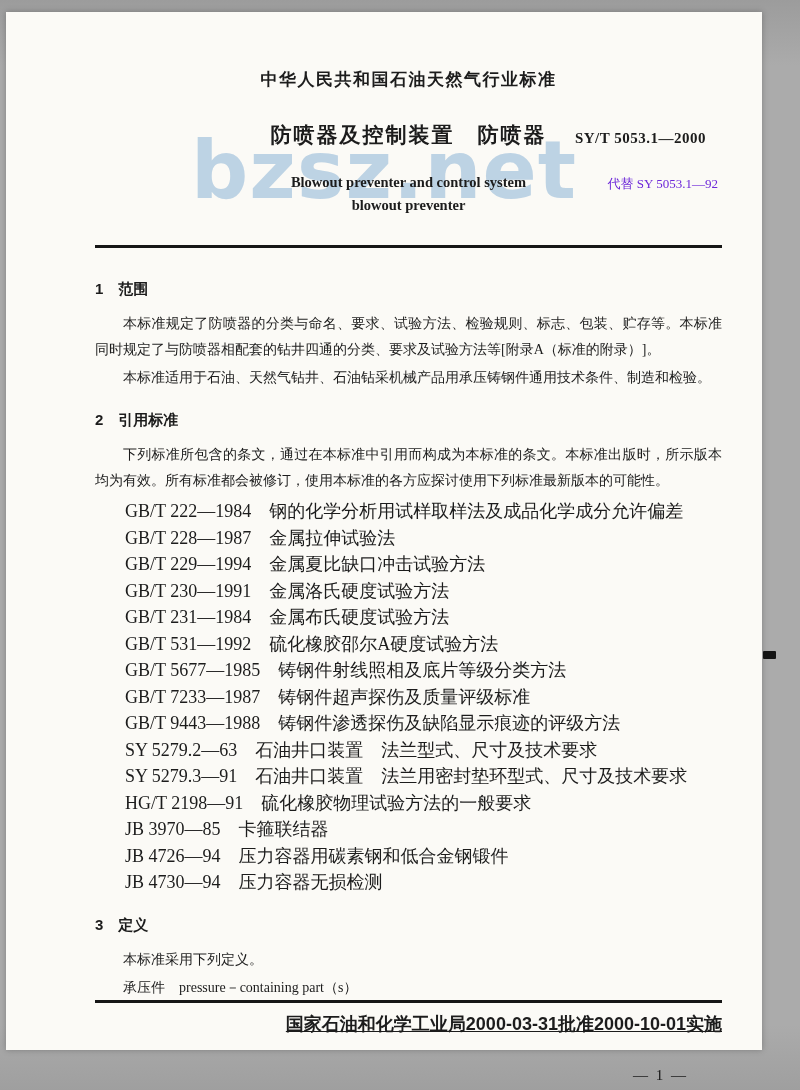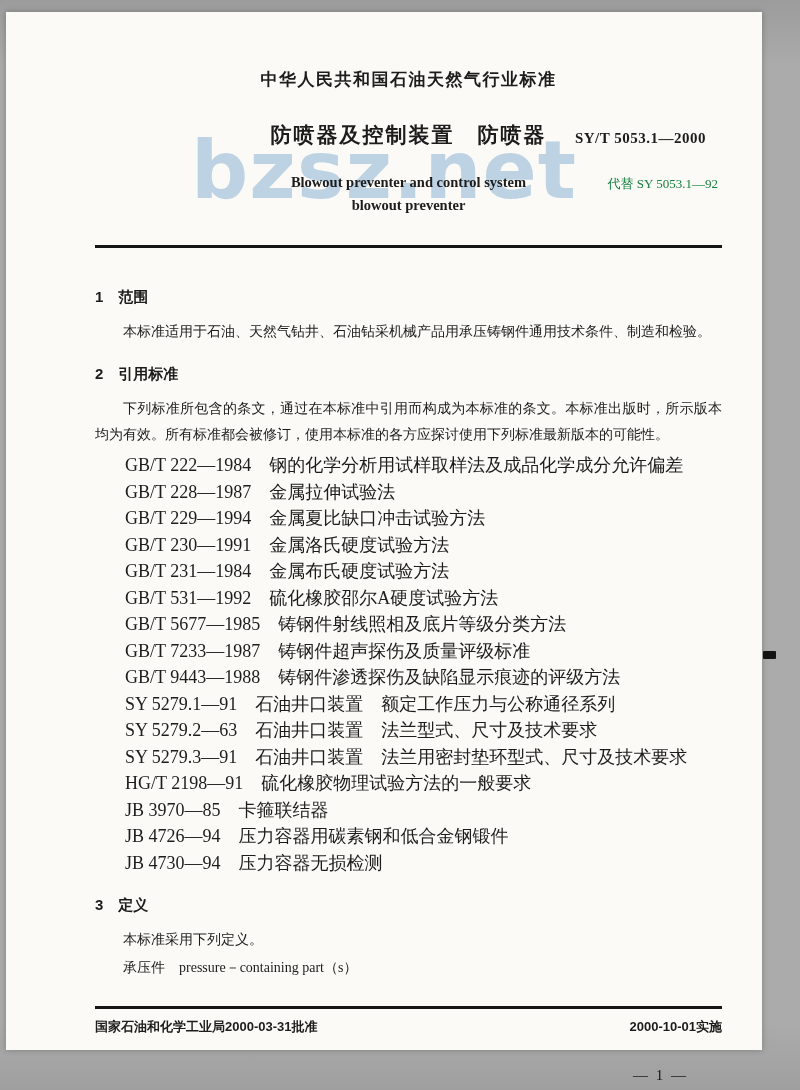--- a/index.html
+++ b/index.html
@@ -46,46 +46,46 @@
     font-size: 21px; font-weight: bold; letter-spacing: 2px;
     margin-bottom: 22px;
   }
   .title-en { font-size: 14.5px; font-weight: bold; line-height: 1.6; }
   .std-no {
     position: absolute; top: 118px; right: 16px;
     font-size: 15px; font-weight: bold; letter-spacing: 0.5px;
   }
   .std-replaces {
     position: absolute; top: 163px; right: 4px;
-    font-size: 13px; color: #15803d;
+    font-size: 13px; color: #6d28d9;
   }
   .rule { height: 3px; background: #161616; position: relative; z-index: 1; }
   .rule-top { margin-top: 28px; }
-  main { position: relative; z-index: 1; padding-top: 20px; }
+  main { position: relative; z-index: 1; padding-top: 12px; }
   h2 {
     font-family: "Liberation Sans", "DejaVu Sans", sans-serif;
     font-size: 15px; font-weight: bold;
     margin: 20px 0 12px 0;
   }
   p.body-text {
     font-size: 14px; line-height: 26px;
     text-indent: 2em;
     margin-bottom: 2px;
     text-align: justify;
   }
   .refs { margin-left: 30px; margin-top: 4px; margin-bottom: 2px; }
   .ref-line { font-size: 18px; line-height: 26.5px; white-space: nowrap; }
   .footer-block {
     position: absolute; left: 89px; right: 40px; bottom: 14px; z-index: 1;
   }
   .footer-row {
-    display: flex; justify-content: space-between;
+    display: flex; justify-content: flex-end;
     margin-top: 9px;
     font-family: "Liberation Sans", "DejaVu Sans", sans-serif;
-    font-size: 13px; font-weight: bold;
+    font-size: 18px; font-weight: bold; text-decoration: underline;
   }
   .page-no {
     position: absolute; right: 112px; bottom: 6px;
     font-size: 15px; color: #161616; letter-spacing: 2px;
     z-index: 2;
   }
   .artifact {
     position: absolute; right: 24px; top: 651px;
     width: 13px; height: 8px; background: #141414; border-radius: 1px;
     z-index: 2;
@@ -105,35 +105,35 @@
       <div class="title-en">Blowout preventer and control system</div>
       <div class="title-en">blowout preventer</div>
       <div class="std-no">SY/T 5053.1—2000</div>
       <div class="std-replaces">代替 SY 5053.1—92</div>
     </header>
 
     <div class="rule rule-top"></div>
 
     <main>
       <h2>1　范围</h2>
+      <p class="body-text">本标准规定了防喷器的分类与命名、要求、试验方法、检验规则、标志、包装、贮存等。本标准同时规定了与防喷器相配套的钻井四通的分类、要求及试验方法等[附录A（标准的附录）]。</p>
       <p class="body-text">本标准适用于石油、天然气钻井、石油钻采机械产品用承压铸钢件通用技术条件、制造和检验。</p>
 
       <h2>2　引用标准</h2>
       <p class="body-text">下列标准所包含的条文，通过在本标准中引用而构成为本标准的条文。本标准出版时，所示版本均为有效。所有标准都会被修订，使用本标准的各方应探讨使用下列标准最新版本的可能性。</p>
       <div class="refs">
         <div class="ref-line">GB/T 222—1984　钢的化学分析用试样取样法及成品化学成分允许偏差</div>
         <div class="ref-line">GB/T 228—1987　金属拉伸试验法</div>
         <div class="ref-line">GB/T 229—1994　金属夏比缺口冲击试验方法</div>
         <div class="ref-line">GB/T 230—1991　金属洛氏硬度试验方法</div>
         <div class="ref-line">GB/T 231—1984　金属布氏硬度试验方法</div>
         <div class="ref-line">GB/T 531—1992　硫化橡胶邵尔A硬度试验方法</div>
         <div class="ref-line">GB/T 5677—1985　铸钢件射线照相及底片等级分类方法</div>
         <div class="ref-line">GB/T 7233—1987　铸钢件超声探伤及质量评级标准</div>
         <div class="ref-line">GB/T 9443—1988　铸钢件渗透探伤及缺陷显示痕迹的评级方法</div>
-        <div class="ref-line">SY 5279.1—91　石油井口装置　额定工作压力与公称通径系列</div>
         <div class="ref-line">SY 5279.2—63　石油井口装置　法兰型式、尺寸及技术要求</div>
         <div class="ref-line">SY 5279.3—91　石油井口装置　法兰用密封垫环型式、尺寸及技术要求</div>
         <div class="ref-line">HG/T 2198—91　硫化橡胶物理试验方法的一般要求</div>
         <div class="ref-line">JB 3970—85　卡箍联结器</div>
         <div class="ref-line">JB 4726—94　压力容器用碳素钢和低合金钢锻件</div>
         <div class="ref-line">JB 4730—94　压力容器无损检测</div>
       </div>
 
       <h2>3　定义</h2>
       <p class="body-text">本标准采用下列定义。</p>

